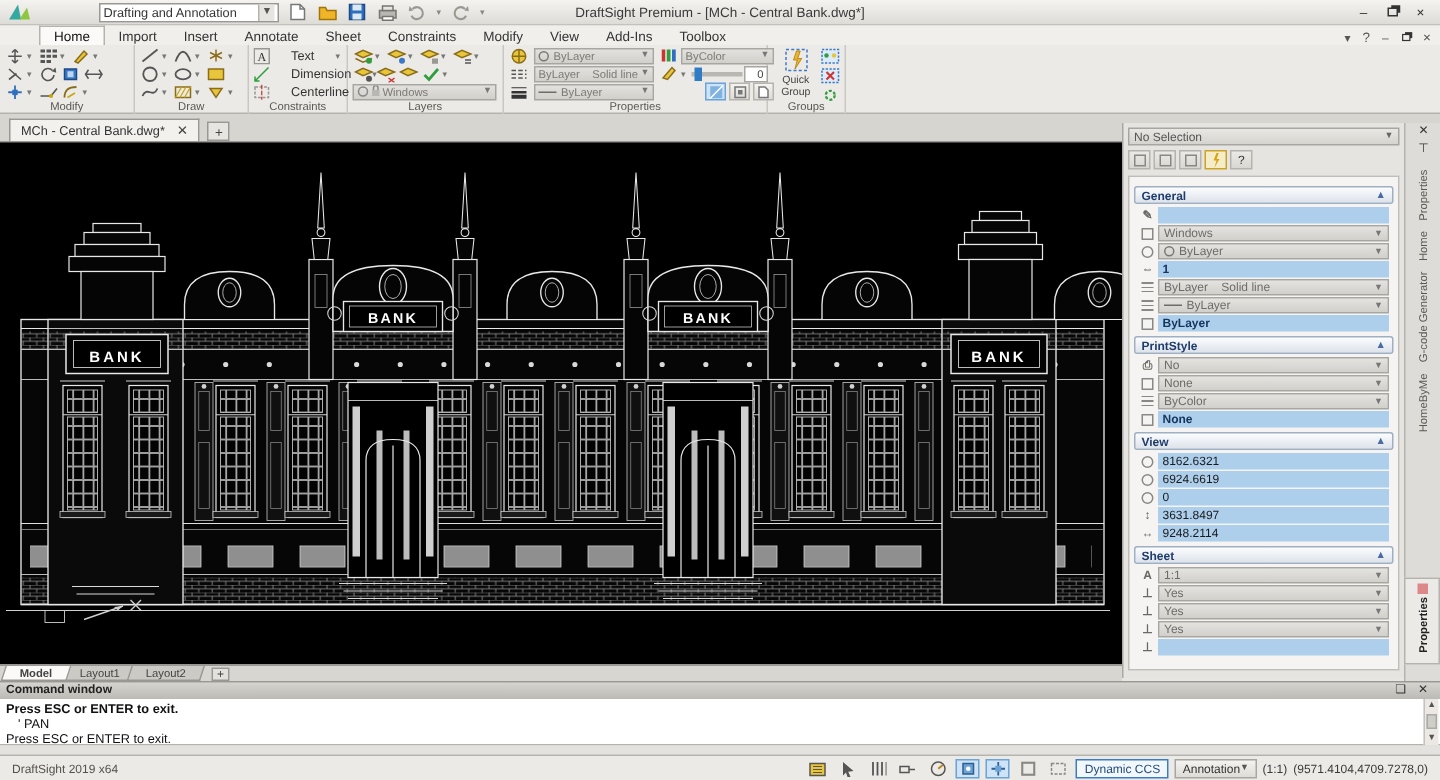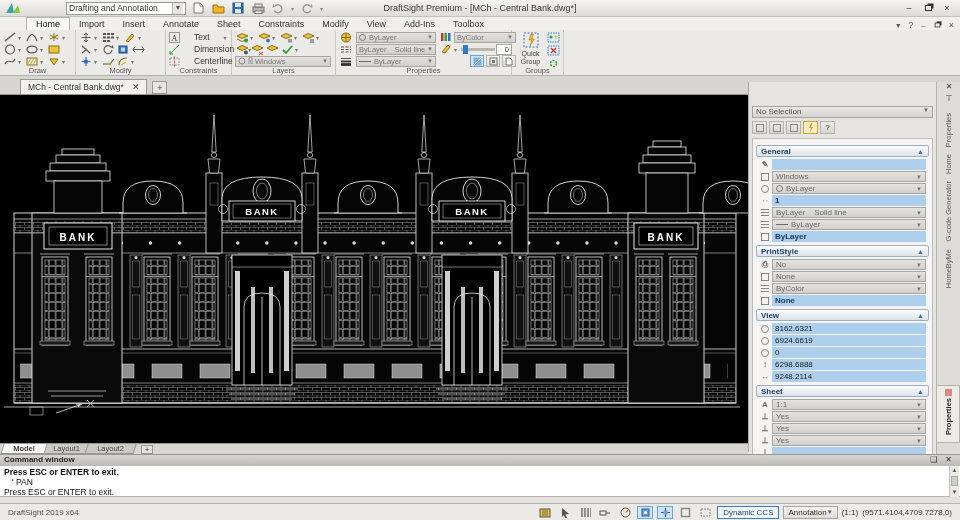--- a/index.html
+++ b/index.html
@@ -37,32 +37,32 @@
   .combo .arr { margin-left:auto; font-size:6px; color:#777; }
   .anno-lbl { font-size:8.5px; color:#333; margin:0 13px; }
   .slider { width:34px; height:3px; background:#b9b7b2; position:relative; }
   .slider .knob { position:absolute; left:2px; top:-3px; width:5px; height:9px; background:#2f7cc4; }
   .numbox { width:16px; height:11px; border:1px solid #a8a6a1; background:#fff; font-size:7.5px; text-align:right; padding:0 2px; line-height:10px; color:#444; }
   .minibtn { width:14px; height:12px; border:1px solid #b5b3ae; background:linear-gradient(#f4f3f0,#dedcd7); display:flex; align-items:center; justify-content:center; }
   .minibtn.pressed { background:#cfe3f6; border-color:#6da4d8; }
   .bigbtn { width:34px; height:35px; display:flex; flex-direction:column; align-items:center; font-size:7px; color:#444; }
 
   
-  #doctabs { left:0; top:76px; width:960px; height:19px; background:#d7d5d0; border-bottom:1px solid #9a9893; display:flex; align-items:flex-end; padding-left:20px; }
+  #doctabs { left:0; top:76px; width:960px; height:19px; background:#d7d5d0; border-bottom:1px solid #9a9893; display:flex; align-items:flex-end; padding-left:6px; }
   .dtab { background:#f2f1ee; border:1px solid #9a9893; border-bottom:none; height:15px; display:flex; align-items:center; gap:8px; padding:0 7px; font-size:8.5px; color:#333; }
   .dtab .x { font-size:9px; color:#444; }
   .dplus { width:15px; height:13px; border:1px solid #9a9893; background:#e7e5e1; margin-left:5px; text-align:center; line-height:12px; font-size:9px; color:#444; }
 
   
   #canvas { left:0; top:95px; width:748px; height:348px; background:#000; }
 
   
   #palette { left:748px; top:82px; width:188px; height:370px; background:#e6e4e0; border-left:1px solid #aaa8a3; padding:3px; }
   .pal-head { display:flex; gap:3px; }
-  .sel-combo { flex:1; height:12px; background:linear-gradient(#e9e7e3,#d6d4cf); border:1px solid #a8a6a1; font-size:8px; color:#555; display:flex; padding:0 3px;margin-top:21px; }
+  .sel-combo { flex:1; height:12px; background:linear-gradient(#e9e7e3,#d6d4cf); border:1px solid #a8a6a1; font-size:8px; color:#555; display:flex; align-items:center; padding:0 3px; }
   .sel-combo .arr { margin-left:auto; font-size:6px; color:#666; }
   .pal-tools { display:flex; gap:2px; margin-top:3px; }
   .ptool { width:15px; height:13px; border:1px solid #b5b3ae; background:linear-gradient(#eceae6,#d9d7d2); display:flex; align-items:center; justify-content:center; font-size:8px; color:#888; }
   .ptool.lit { background:#f5edc8; border-color:#c9a227; }
   .pal-body { margin-top:4px; background:#f5f4f2; border:1px solid #bfbdb9; height:330px; padding:3px; overflow:hidden; }
   .psec { height:12px; background:linear-gradient(#fbfcfe,#dde3ea); border:1px solid #9fb0c4; border-radius:2px; display:flex; align-items:center; padding:0 4px; margin:3px 0 2px 0; }
   .psec .t { font-size:8px; font-weight:bold; color:#1f3d6b; }
   .psec .c { margin-left:auto; font-size:7px; color:#4a6da0; }
   .prow { display:flex; align-items:center; height:11px; margin:0 0 1px 2px; }
   .picon { width:14px; display:flex; align-items:center; justify-content:center; }
@@ -194,84 +194,20 @@
       <span>▾</span>
       <span style="font-size:9px;">?</span>
       <span>–</span>
       <span class="restore-glyph" style="transform:scale(0.8);"></span>
       <span style="font-size:9px;">×</span>
     </div>
   </div>
 
   <div id="ribbon" class="abs">
 
-    <div class="rgroup" style="width:76px;">
-      <div class="irow">
-        <span class="ric">
-            <svg width="12" height="10">
-              <path d="M1 9 L11 1" stroke="#555" stroke-width="1.2"></path>
-            </svg>
-          </span>
-          <span class="caret">▾</span>
-        <span class="ric">
-            <svg width="12" height="10">
-              <path d="M1 9 Q6 -4 11 9" fill="none" stroke="#555" stroke-width="1.2"></path>
-            </svg>
-          </span>
-          <span class="caret">▾</span>
-        <span class="ric">
-            <svg width="12" height="10">
-              <path d="M6 1 V9 M2 3 L10 7 M10 3 L2 7" stroke="#8a6d1a" stroke-width="1"></path>
-            </svg>
-          </span>
-          <span class="caret">▾</span>
-      </div>
-      <div class="irow">
-        <span class="ric">
-            <svg width="12" height="11">
-              <circle cx="6" cy="5.5" r="4.5" fill="none" stroke="#555" stroke-width="1.2"></circle>
-            </svg>
-          </span>
-          <span class="caret">▾</span>
-        <span class="ric">
-            <svg width="12" height="11">
-              <ellipse cx="6" cy="5.5" rx="5" ry="3.4" fill="none" stroke="#555" stroke-width="1.2"></ellipse>
-            </svg>
-          </span>
-          <span class="caret">▾</span>
-        <span class="ric">
-            <svg width="12" height="11">
-              <rect x="1" y="2" width="10" height="7" fill="#e8c53a" stroke="#8a6d1a"></rect>
-            </svg>
-          </span>
-      </div>
-      <div class="irow">
-        <span class="ric">
-            <svg width="12" height="11">
-              <path d="M1 8 C4 1 8 10 11 3" fill="none" stroke="#555" stroke-width="1.2"></path>
-            </svg>
-          </span>
-          <span class="caret">▾</span>
-        <span class="ric">
-            <svg width="12" height="11">
-              <rect x="1" y="2" width="10" height="7" fill="none" stroke="#8a6d1a"></rect>
-              <path d="M1 9 L5 2 M4 9 L8 2 M7 9 L11 2" stroke="#caa50a" stroke-width="0.8"></path>
-            </svg>
-          </span>
-          <span class="caret">▾</span>
-        <span class="ric">
-            <svg width="12" height="11">
-              <path d="M2 3 H10 L6 9 Z" fill="#e8c53a" stroke="#8a6d1a"></path>
-            </svg>
-          </span>
-          <span class="caret">▾</span>
-      </div>
-      <div class="rlabel">Draw</div>
-    </div>
-
     <div class="rgroup" style="width:90px;">
       <div class="irow">
         <span class="ric">
             <svg width="12" height="11">
               <path d="M6 1 V10 M1.5 5.5 H10.5 M6 1 l-2 2 M6 1 l2 2 M6 10 l-2 -2 M6 10 l2 -2" stroke="#555" stroke-width="1"></path>
             </svg>
           </span>
           <span class="caret">▾</span>
         <span class="ric">
             <svg width="13" height="11">
@@ -336,20 +272,84 @@
           </span>
         <span class="ric">
             <svg width="12" height="11">
               <path d="M2 9 Q2 2 10 2" fill="none" stroke="#8a6d1a" stroke-width="1.2"></path>
               <path d="M4 9 L9 6" stroke="#caa50a"></path>
             </svg>
           </span>
           <span class="caret">▾</span>
       </div>
       <div class="rlabel">Modify</div>
+    </div>
+
+    <div class="rgroup" style="width:76px;">
+      <div class="irow">
+        <span class="ric">
+            <svg width="12" height="10">
+              <path d="M1 9 L11 1" stroke="#555" stroke-width="1.2"></path>
+            </svg>
+          </span>
+          <span class="caret">▾</span>
+        <span class="ric">
+            <svg width="12" height="10">
+              <path d="M1 9 Q6 -4 11 9" fill="none" stroke="#555" stroke-width="1.2"></path>
+            </svg>
+          </span>
+          <span class="caret">▾</span>
+        <span class="ric">
+            <svg width="12" height="10">
+              <path d="M6 1 V9 M2 3 L10 7 M10 3 L2 7" stroke="#8a6d1a" stroke-width="1"></path>
+            </svg>
+          </span>
+          <span class="caret">▾</span>
+      </div>
+      <div class="irow">
+        <span class="ric">
+            <svg width="12" height="11">
+              <circle cx="6" cy="5.5" r="4.5" fill="none" stroke="#555" stroke-width="1.2"></circle>
+            </svg>
+          </span>
+          <span class="caret">▾</span>
+        <span class="ric">
+            <svg width="12" height="11">
+              <ellipse cx="6" cy="5.5" rx="5" ry="3.4" fill="none" stroke="#555" stroke-width="1.2"></ellipse>
+            </svg>
+          </span>
+          <span class="caret">▾</span>
+        <span class="ric">
+            <svg width="12" height="11">
+              <rect x="1" y="2" width="10" height="7" fill="#e8c53a" stroke="#8a6d1a"></rect>
+            </svg>
+          </span>
+      </div>
+      <div class="irow">
+        <span class="ric">
+            <svg width="12" height="11">
+              <path d="M1 8 C4 1 8 10 11 3" fill="none" stroke="#555" stroke-width="1.2"></path>
+            </svg>
+          </span>
+          <span class="caret">▾</span>
+        <span class="ric">
+            <svg width="12" height="11">
+              <rect x="1" y="2" width="10" height="7" fill="none" stroke="#8a6d1a"></rect>
+              <path d="M1 9 L5 2 M4 9 L8 2 M7 9 L11 2" stroke="#caa50a" stroke-width="0.8"></path>
+            </svg>
+          </span>
+          <span class="caret">▾</span>
+        <span class="ric">
+            <svg width="12" height="11">
+              <path d="M2 3 H10 L6 9 Z" fill="#e8c53a" stroke="#8a6d1a"></path>
+            </svg>
+          </span>
+          <span class="caret">▾</span>
+      </div>
+      <div class="rlabel">Draw</div>
     </div>
 
     <div class="rgroup" style="width:66px;">
       <div class="irow">
         <span class="ric">
             <svg width="11" height="11">
               <rect x="0.5" y="0.5" width="10" height="10" fill="none" stroke="#9a9893"></rect>
               <text x="5.5" y="8.5" font-size="8" text-anchor="middle" fill="#333" font-family="Liberation Serif">A</text>
             </svg>
           </span>
@@ -933,21 +933,21 @@
           </span>
           <div class="pfield hl">
             <span>0</span>
           </div>
         </div>
       <div class="prow">
           <span class="picon">
             <span class="pi tx">↕</span>
           </span>
           <div class="pfield hl">
-            <span>6298.6888</span>
+            <span>3631.8497</span>
           </div>
         </div>
       <div class="prow">
           <span class="picon">
             <span class="pi tx">↔</span>
           </span>
           <div class="pfield hl">
             <span>9248.2114</span>
           </div>
         </div>

